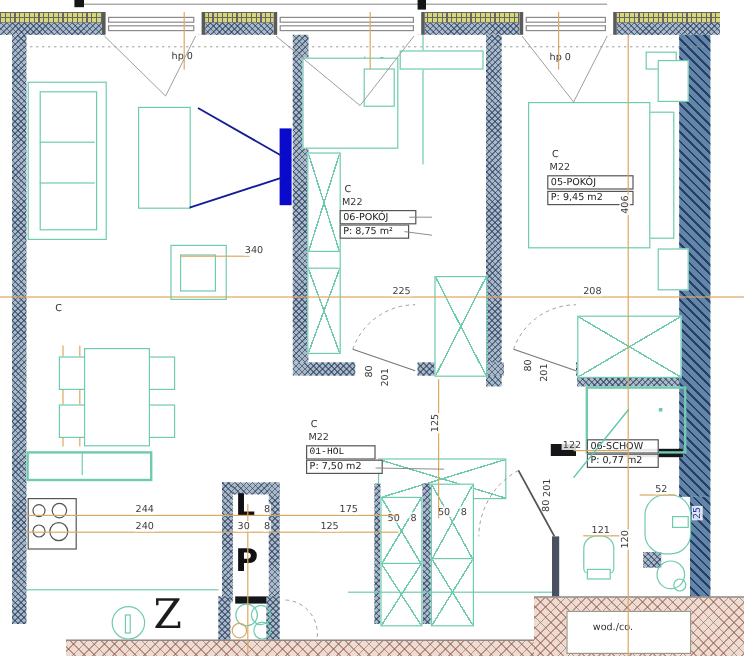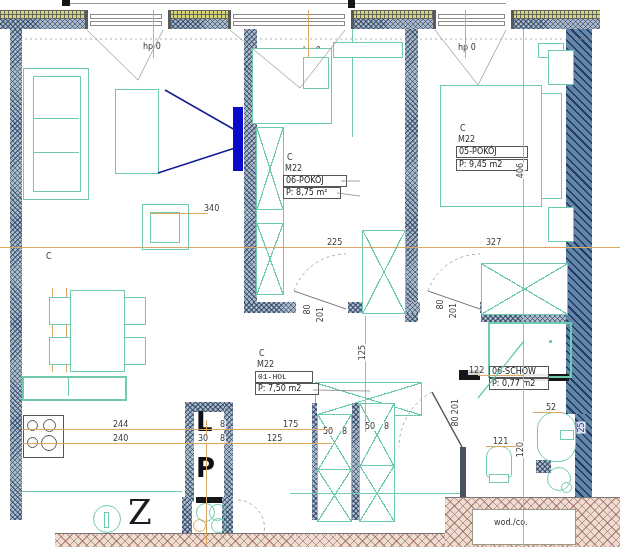--- a/index.html
+++ b/index.html
@@ -195,21 +195,21 @@
   <div class="dl" style="left:22px;top:443px;width:310px;height:1px;"></div>
   <div class="dl" style="left:150px;top:213px;width:58px;height:1px;"></div>
   <div class="dl" style="left:365px;top:316px;width:1px;height:116px;"></div>
   <div class="dl" style="left:206px;top:420px;width:1px;height:125px;"></div>
   <div class="dl" style="left:478px;top:375px;width:46px;height:1px;"></div>
   <div class="dl" style="left:533px;top:412px;width:30px;height:1px;"></div>
   <div class="dl" style="left:486px;top:446px;width:32px;height:1px;"></div>
 
   <div class="dim" style="left:183px;top:204px;margin-left:20px;">340</div>
   <div class="dim" style="left:326px;top:238px;">225</div>
-  <div class="dim" style="left:485px;top:238px;">327</div>
+  <div class="dim" style="left:485px;top:238px;">208</div>
   <div class="dim dimv" style="left:512px;top:166px;">406</div>
   <div class="dim" style="left:112px;top:420px;">244</div>
   <div class="dim" style="left:219px;top:420px;">8</div>
   <div class="dim" style="left:282px;top:420px;">175</div>
   <div class="dim" style="left:112px;top:434px;">240</div>
   <div class="dim" style="left:197px;top:434px;">30</div>
   <div class="dim" style="left:219px;top:434px;">8</div>
   <div class="dim" style="left:266px;top:434px;">125</div>
   <div class="dim dimv" style="left:354px;top:348px;">125</div>
   <div class="dim" style="left:468px;top:366px;">122</div>

